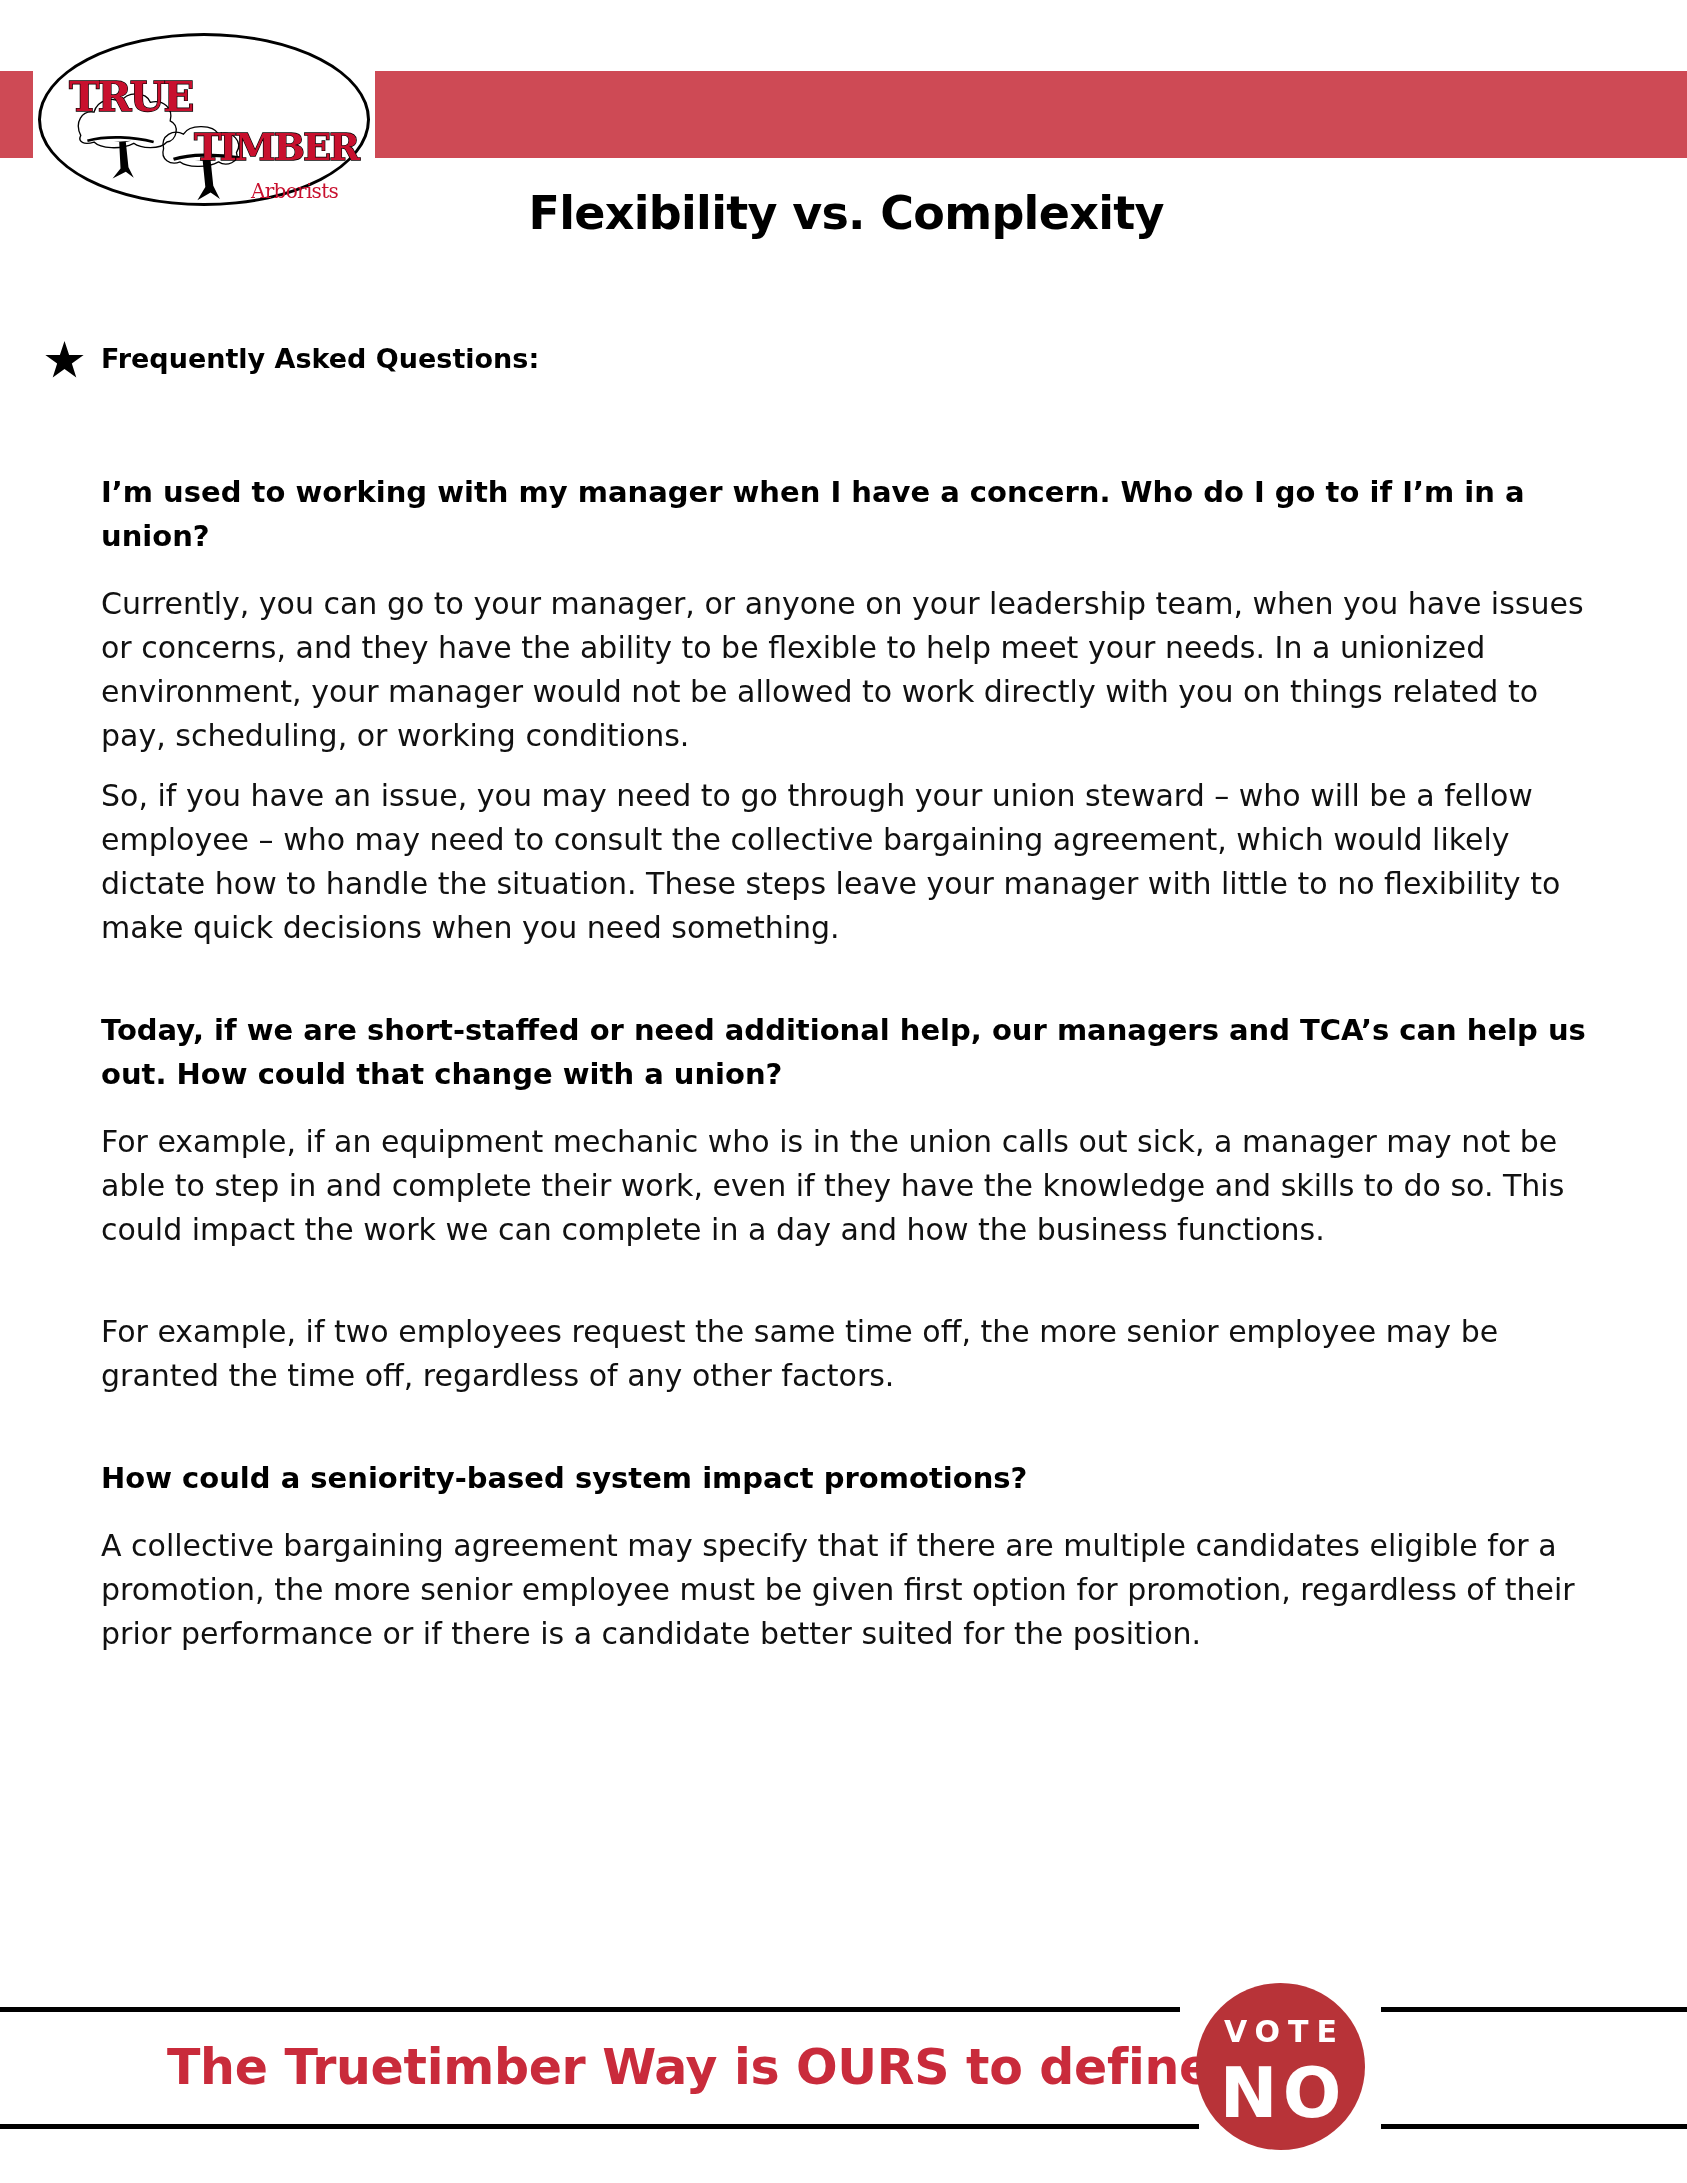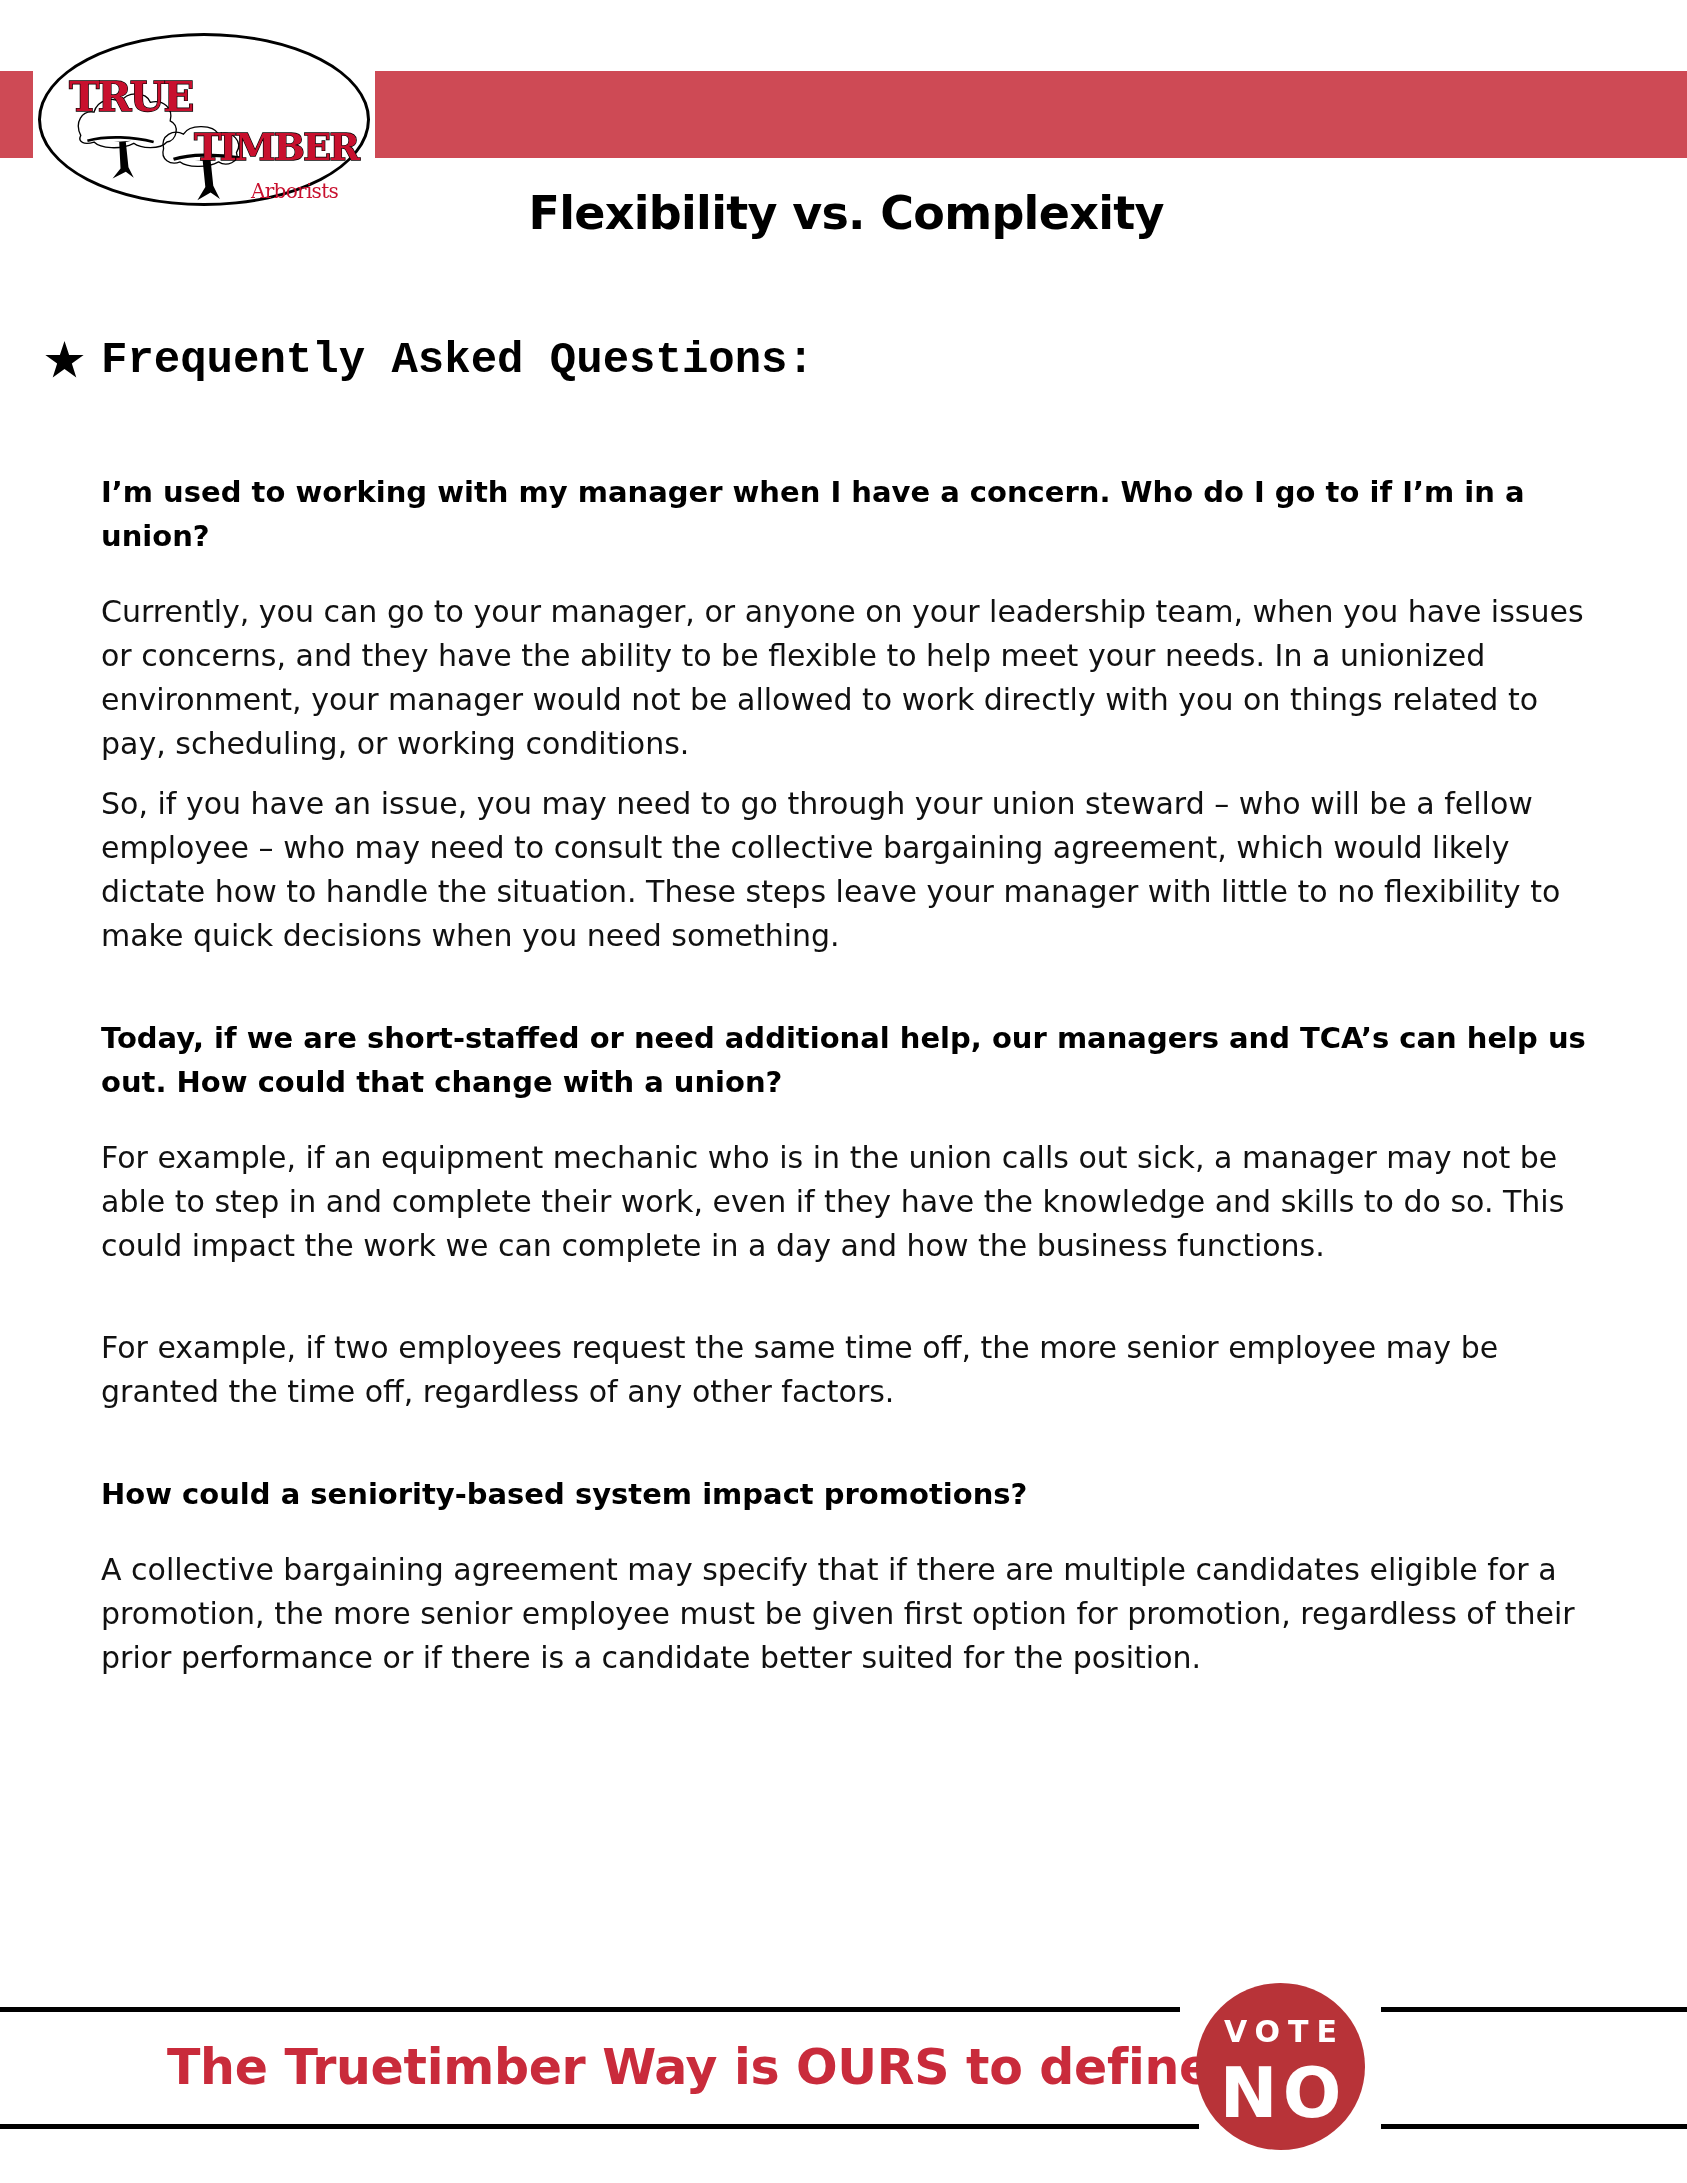--- a/index.html
+++ b/index.html
@@ -26,27 +26,27 @@
   .logo-arbor { left: 210px; top: 126px; font-size: 20px; font-weight: normal; -webkit-text-stroke: 0; letter-spacing: -0.7px; margin-top: 19px; }
 
   .title {
     left: 0; width: 1687px; top: 188px; text-align: center;
     font-size: 46px; font-weight: bold; letter-spacing: -0.7px; line-height: 1.1;
     padding-left: 5.3px;
   }
 
   
   .faq-star { left: 44px; top: 339px; width: 41px; height: 41px; }
-  .faq-head { left: 101px; top: 338px; font-size: 44px; font-weight: bold; line-height: 1; font-family: Liberation Mono, monospace; }
+  .faq-head { left: 101px; top: 345px; font-size: 27px; font-weight: bold; line-height: 1; }
 
   
   .content { left: 101px; top: 470px; width: 1495px; }
   .q { font-size: 29px; font-weight: bold; line-height: 44px; }
   .p { font-size: 30px; line-height: 44px; margin-top: 16px; color: #111; }
-  .q + .p { margin-top: 32px; }
+  .q + .p { margin-top: 24px; }
   .section + .section { margin-top: 58px; }
 
   
   .line { background: #000; height: 5.3px; }
   .line-tl { left: 0; top: 2007px; width: 1180px; }
   .line-bl { left: 0; top: 2124px; width: 1199px; }
   .line-tr { left: 1381px; top: 2007px; width: 306px; }
   .line-br { left: 1381px; top: 2124px; width: 306px; }
   .tagline {
     left: 167px; top: 2043px; font-size: 49px; font-weight: bold; color: var(--tag);

